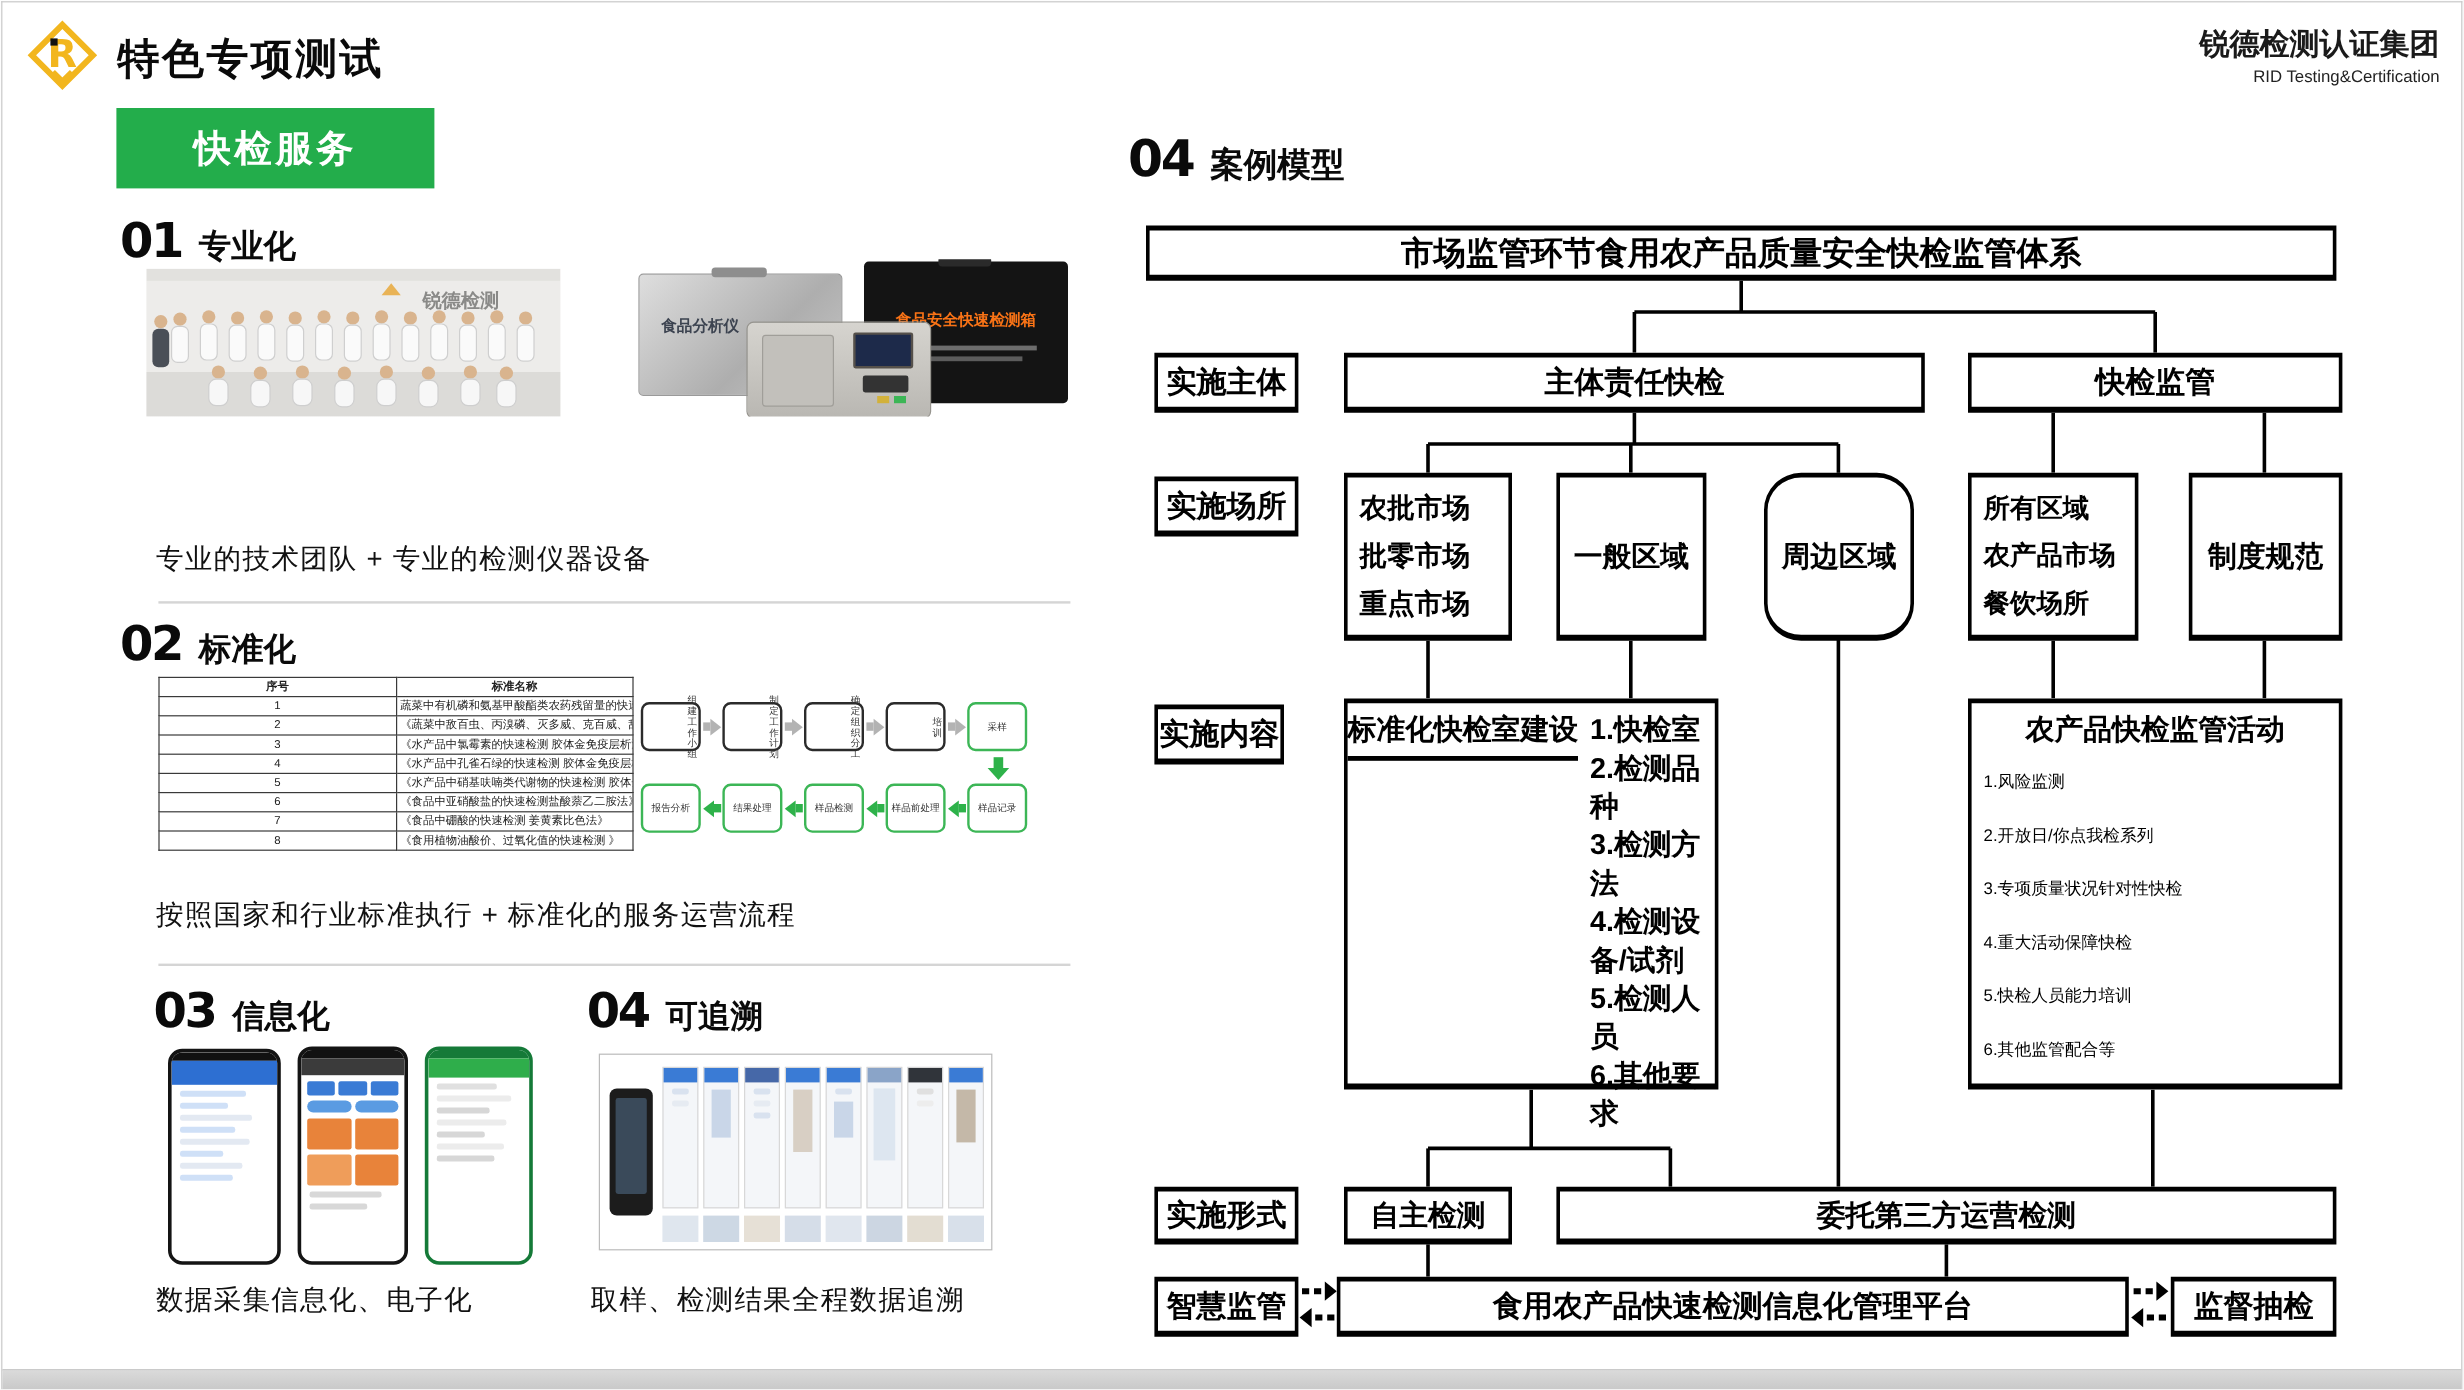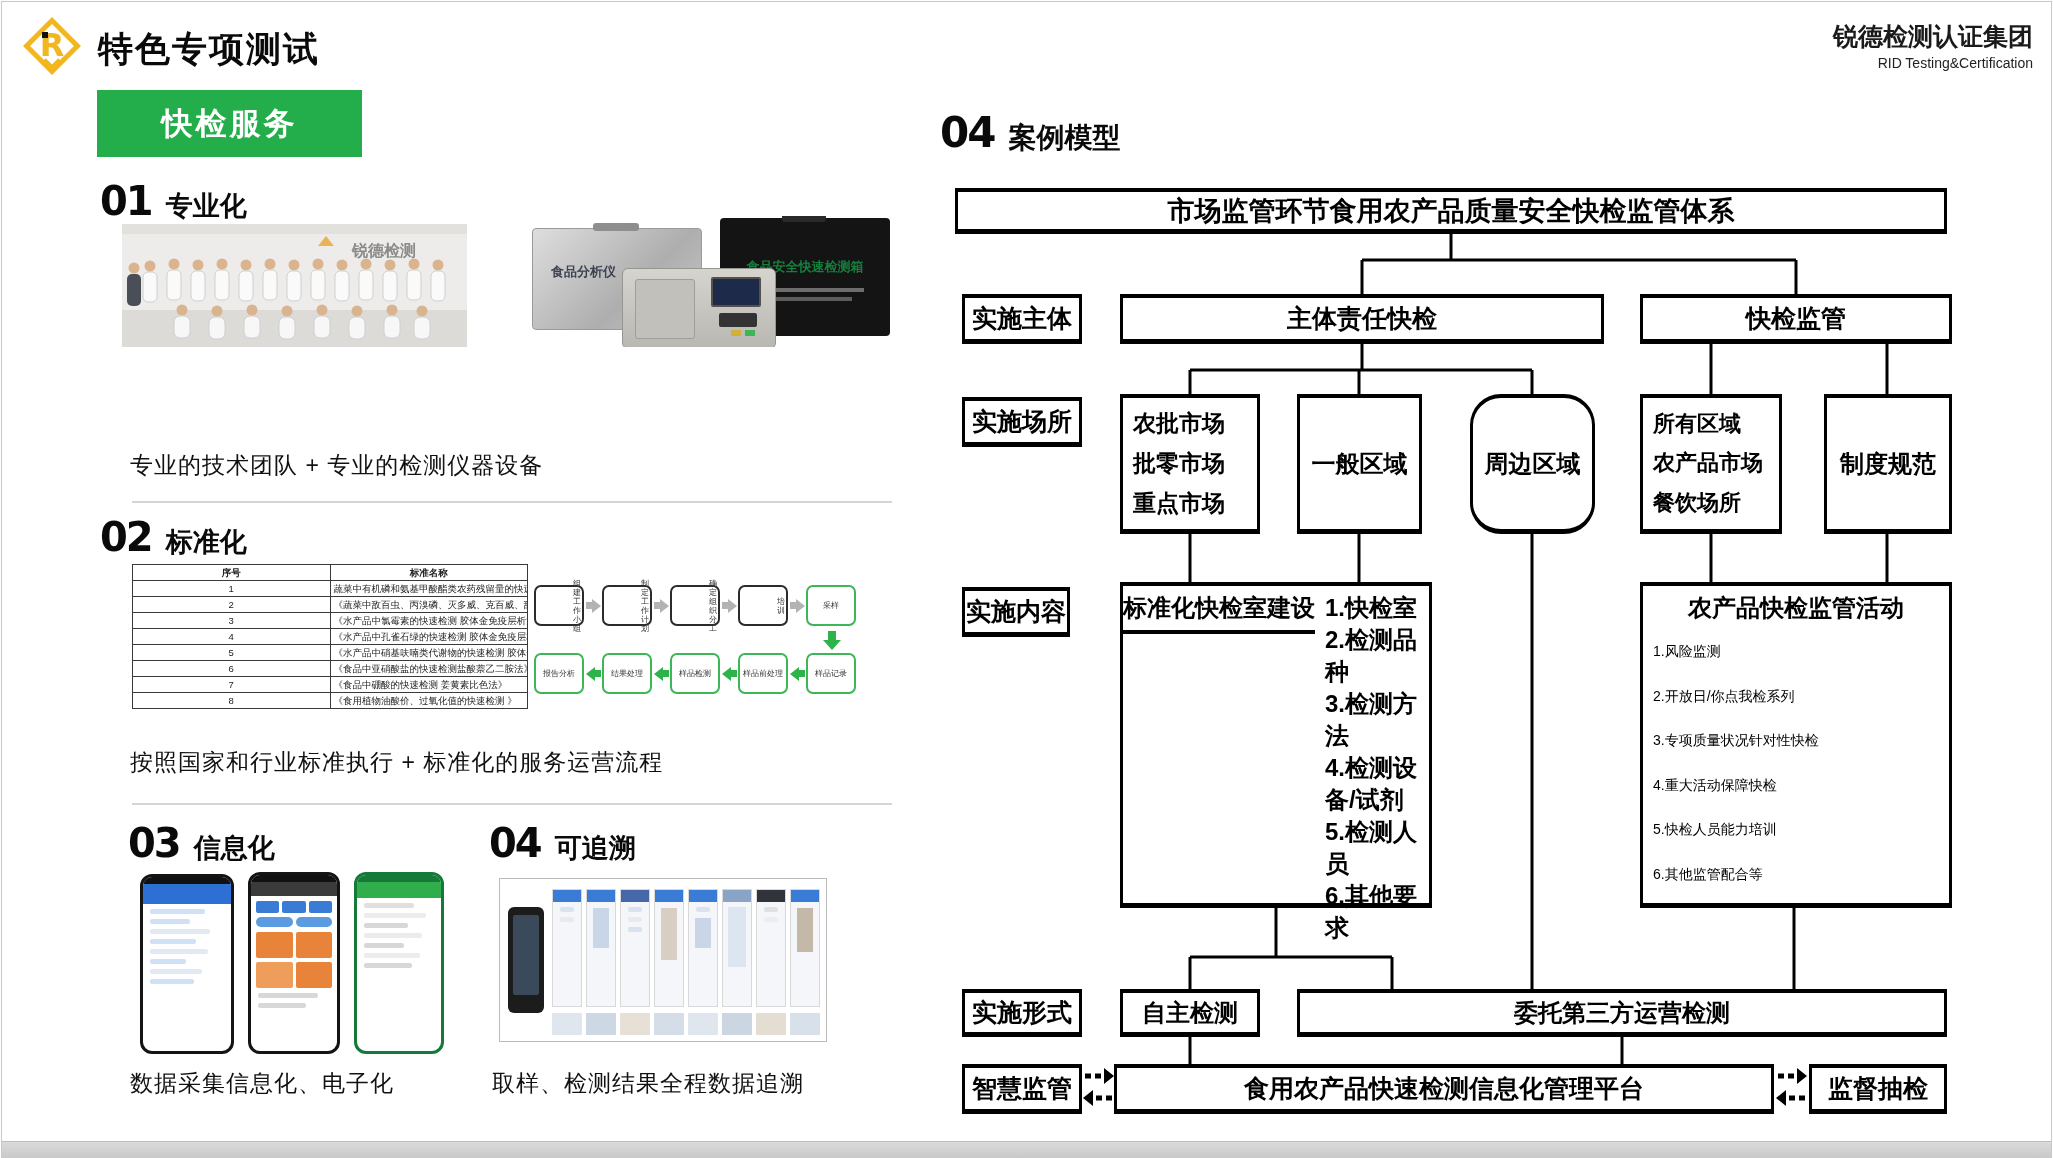--- a/index.html
+++ b/index.html
@@ -112,21 +112,21 @@
     </svg>
   </div>
 
   <div class="abs photo" style="left:528px;top:214px;width:362px;height:131px;background:#fff;">
     <div class="abs" style="left:2px;top:12px;width:168px;height:100px;background:linear-gradient(135deg,#dedede,#aeaeae 60%,#c7c7c7);border:1px solid #9a9a9a;border-radius:4px;">
       <div class="abs" style="left:18px;top:34px;font-size:13px;color:#3c4350;font-weight:600;">食品分析仪</div>
       <div class="abs" style="left:60px;top:-6px;width:46px;height:8px;background:#8e8e8e;border-radius:3px;"></div>
     </div>
     <div class="abs" style="left:190px;top:2px;width:170px;height:118px;background:#141414;border-radius:4px;">
       <div class="abs" style="left:62px;top:-4px;width:44px;height:8px;background:#2a2a2a;border-radius:3px;"></div>
-      <div class="abs" style="left:14px;top:40px;width:142px;text-align:center;font-size:13px;font-weight:700;color:#15803d;">食品安全快速检测箱</div>
+      <div class="abs" style="left:14px;top:40px;width:142px;text-align:center;font-size:13px;font-weight:700;color:#f97316;">食品安全快速检测箱</div>
       <div class="abs" style="left:26px;top:70px;width:118px;height:4px;background:#6d6d6d;"></div>
       <div class="abs" style="left:38px;top:79px;width:94px;height:4px;background:#5c5c5c;"></div>
     </div>
     <div class="abs" style="left:92px;top:52px;width:152px;height:79px;background:linear-gradient(#d6d4cf,#b9b7b2);border:1px solid #97958f;border-radius:6px;">
       <div class="abs" style="right:14px;top:8px;width:46px;height:26px;background:#1d2a4a;border:2px solid #55504a;border-radius:2px;"></div>
       <div class="abs" style="right:18px;top:44px;width:38px;height:14px;background:#333;border-radius:2px;"></div>
       <div class="abs" style="right:20px;top:61px;width:10px;height:6px;background:#3cb656;"></div>
       <div class="abs" style="right:34px;top:61px;width:10px;height:6px;background:#d2b13a;"></div>
       <div class="abs" style="left:12px;top:10px;width:58px;height:58px;background:#c2c0bb;border:1px solid #a09e99;border-radius:3px;"></div>
     </div>

